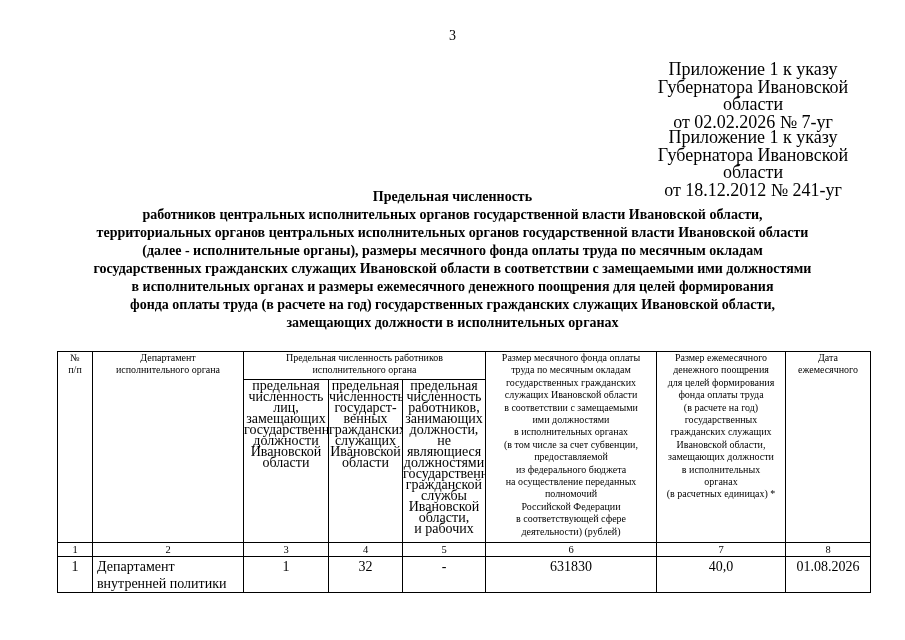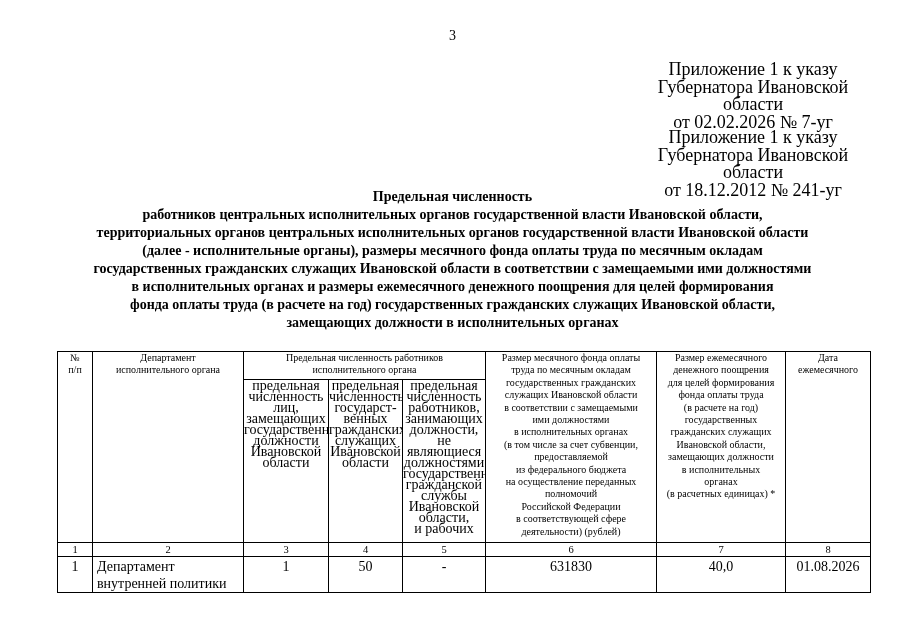--- a/index.html
+++ b/index.html
@@ -208,21 +208,21 @@
         <td>5</td>
         <td>6</td>
         <td>7</td>
         <td>8</td>
       </tr>
       <tr class="row-data">
         <td>1</td>
         <td class="cell-name">Департамент
 внутренней политики</td>
         <td>1</td>
-        <td>50</td>
+        <td>32</td>
         <td>-</td>
         <td>631830</td>
         <td>40,0</td>
         <td>01.08.2026</td>
       </tr>
     </tbody>
   </table>
 
 </div>
 

